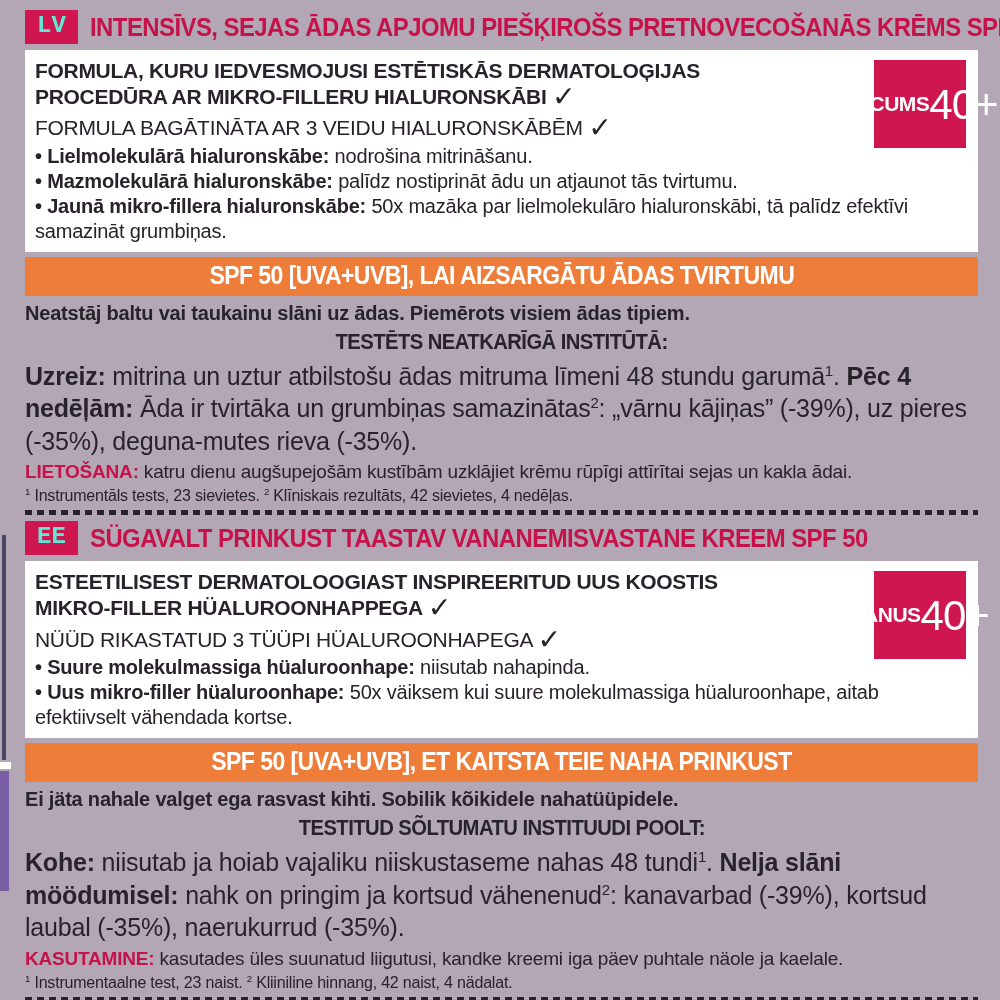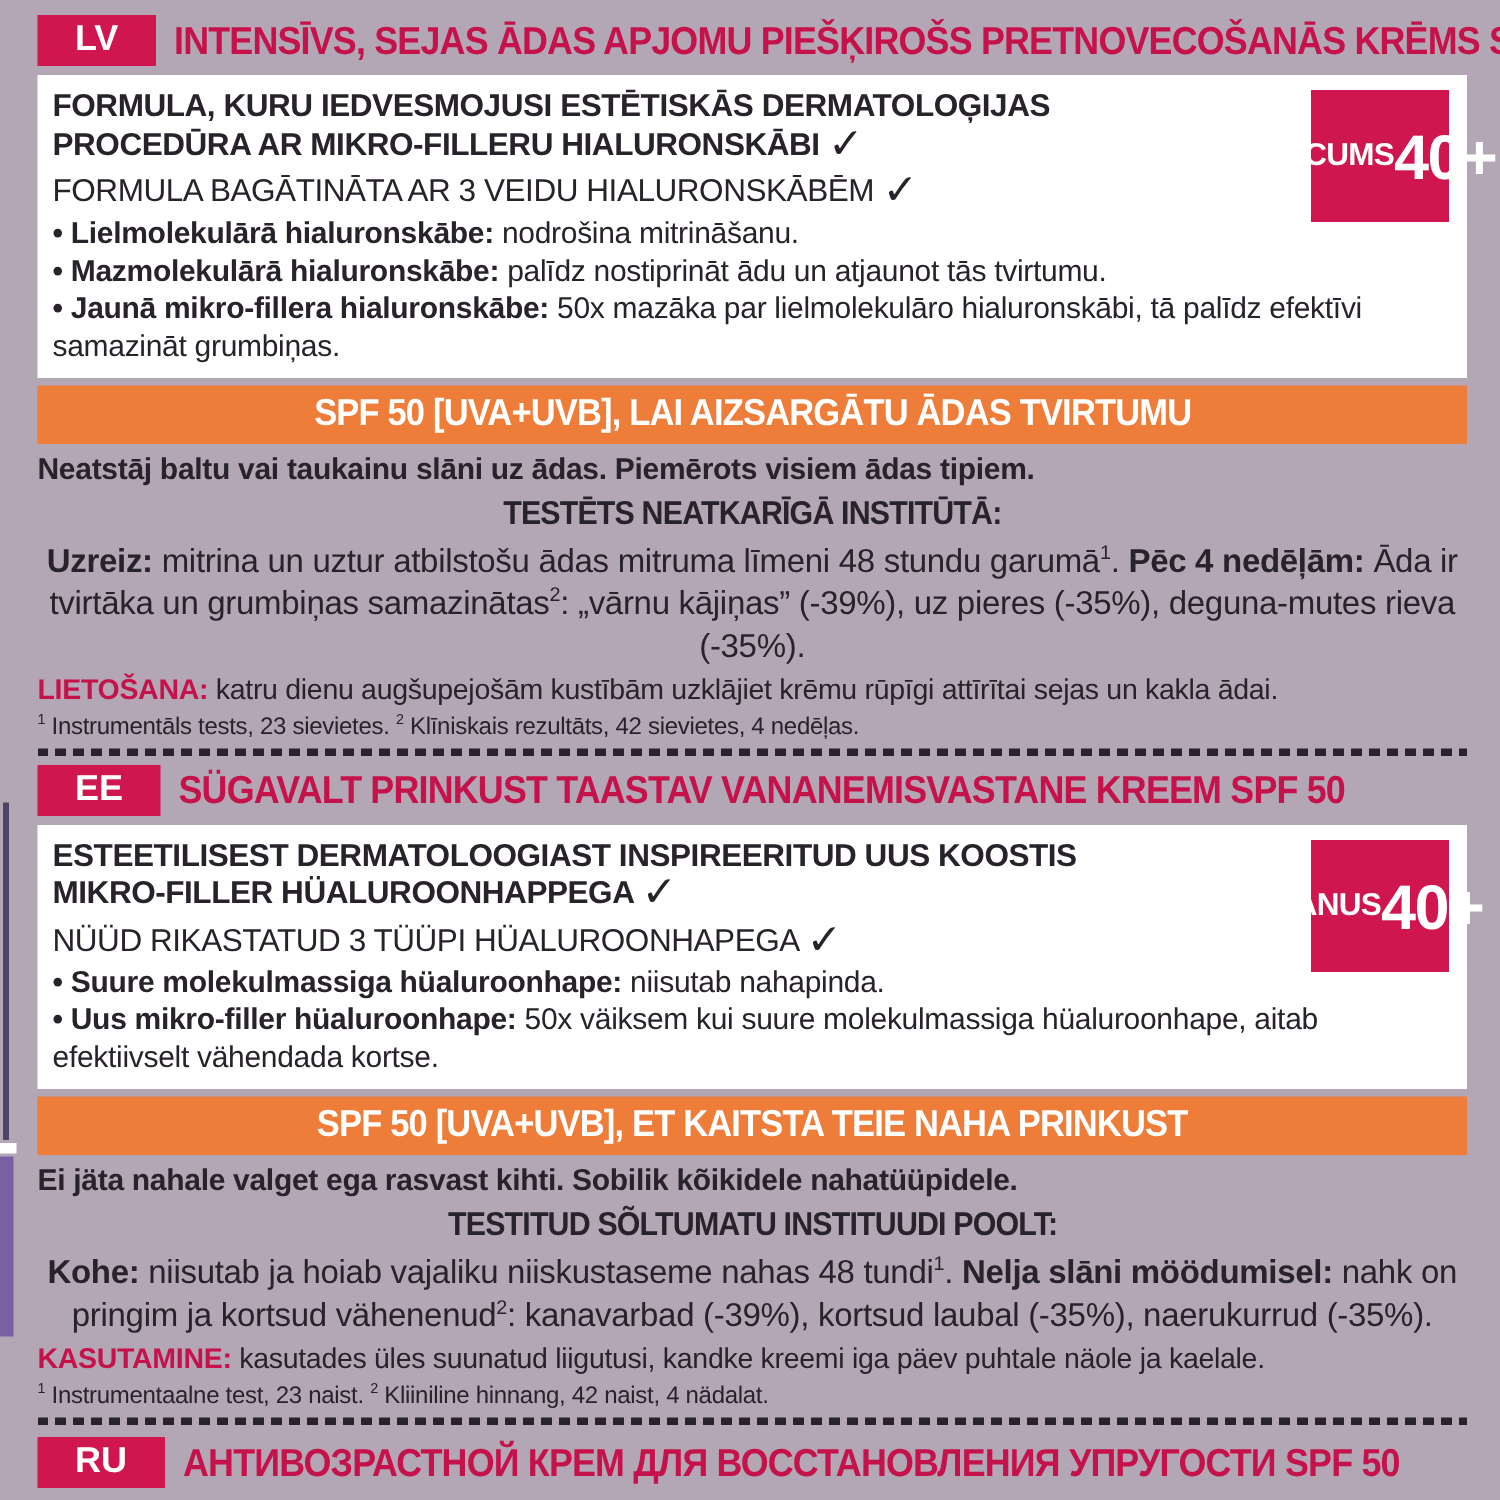--- a/index.html
+++ b/index.html
@@ -12,55 +12,55 @@
     letter-spacing:-0.2px;
   }
   .page {
     position:relative; width:1000px; height:1000px; overflow:hidden;
     display:flex; flex-direction:column;
     padding:8px 22px 0 25px;
   }
   
   .lang-row { display:flex; align-items:center; gap:12px; margin:2px 0 6px; flex:none; }
   .lang-badge {
-    background: var(--badge-red, #d0164e); color:#ffffff;
+    background: var(--badge-red, #d0164e); color:#5eead4;
     font-weight:bold; font-size:24px; line-height:1;
-    padding:4px 25px 6px; letter-spacing:0;
+    padding:4px 12px 6px; letter-spacing:0;font-family:Liberation Mono, monospace;
   }
   .lang-title {
     color: var(--crimson, #c5124b); font-weight:bold; font-size:26px;
     white-space:nowrap;
   }
   .cond { display:inline-block; transform:scaleX(0.92); transform-origin:0 50%; letter-spacing:-0.6px; }
   .cond-center { display:inline-block; transform:scaleX(0.92); transform-origin:50% 50%; letter-spacing:-0.6px; }
   
   .white-box { position:relative; background: var(--white-panel, #fff); padding:8px 12px 8px 10px; flex:none; }
   .age-badge {
     position:absolute; top:10px; right:12px; width:92px; height:88px;
     background: var(--badge-red, #d0164e); color:#fff;
     display:flex; flex-direction:row; align-items:center; justify-content:center;
   }
   .age-label { font-size:21px; font-weight:bold; letter-spacing:-0.5px; }
-  .age-value { font-size:42px; font-weight:bold; line-height:0.95; margin-top:2px; letter-spacing:-1px; }
+  .age-value { font-size:42px; font-weight:normal; line-height:0.95; margin-top:2px; letter-spacing:-1px; }
   .claim { margin:0; font-size:21px; line-height:1.22; max-width:830px; letter-spacing:-0.3px; }
   .claim-bold { font-weight:bold; }
   .claim-med { margin-top:6px; font-weight:normal; }
   .check { font-size:1.35em; font-weight:normal; line-height:0; vertical-align:-2px; }
   .bullets { list-style:none; margin:3px 0 0; padding:0; font-size:20px; line-height:1.25; letter-spacing:-0.2px; max-width:945px; }
   .bullets li::before { content:"\2022\00a0"; font-weight:bold; }
   .b-lead { font-weight:bold; }
   
   .spf-banner {
     margin-top:5px; background: var(--orange, #ef7d3a); color:#fff;
     text-align:center; font-weight:bold; font-size:25px; padding:4px 0 6px; flex:none;
   }
   
   .skin-note { margin:6px 0 0; font-weight:bold; font-size:20px; }
   .tested { margin:4px 0 0; text-align:center; font-size:22px; font-weight:bold; }
-  .results { margin:5px 0 0; font-size:22px; line-height:1.3;text-align:center; }
+  .results { margin:5px 0 0; font-size:25px; line-height:1.3; }
   sup { font-size:60%; line-height:0; }
   .usage { margin:4px 0 0; font-size:19px; }
   .usage-label { color: var(--crimson, #c5124b); font-weight:bold; }
   .footnote { margin:4px 0 0; font-size:16px; }
   .dotted-sep {
     margin:5px 0 0; height:5px; flex:none;
     background-image: repeating-linear-gradient(to right, var(--dark, #28222a) 0 7px, transparent 7px 12px);
   }
   .ru-row { margin-top:auto; margin-bottom:0; padding-bottom:8px; }
   

